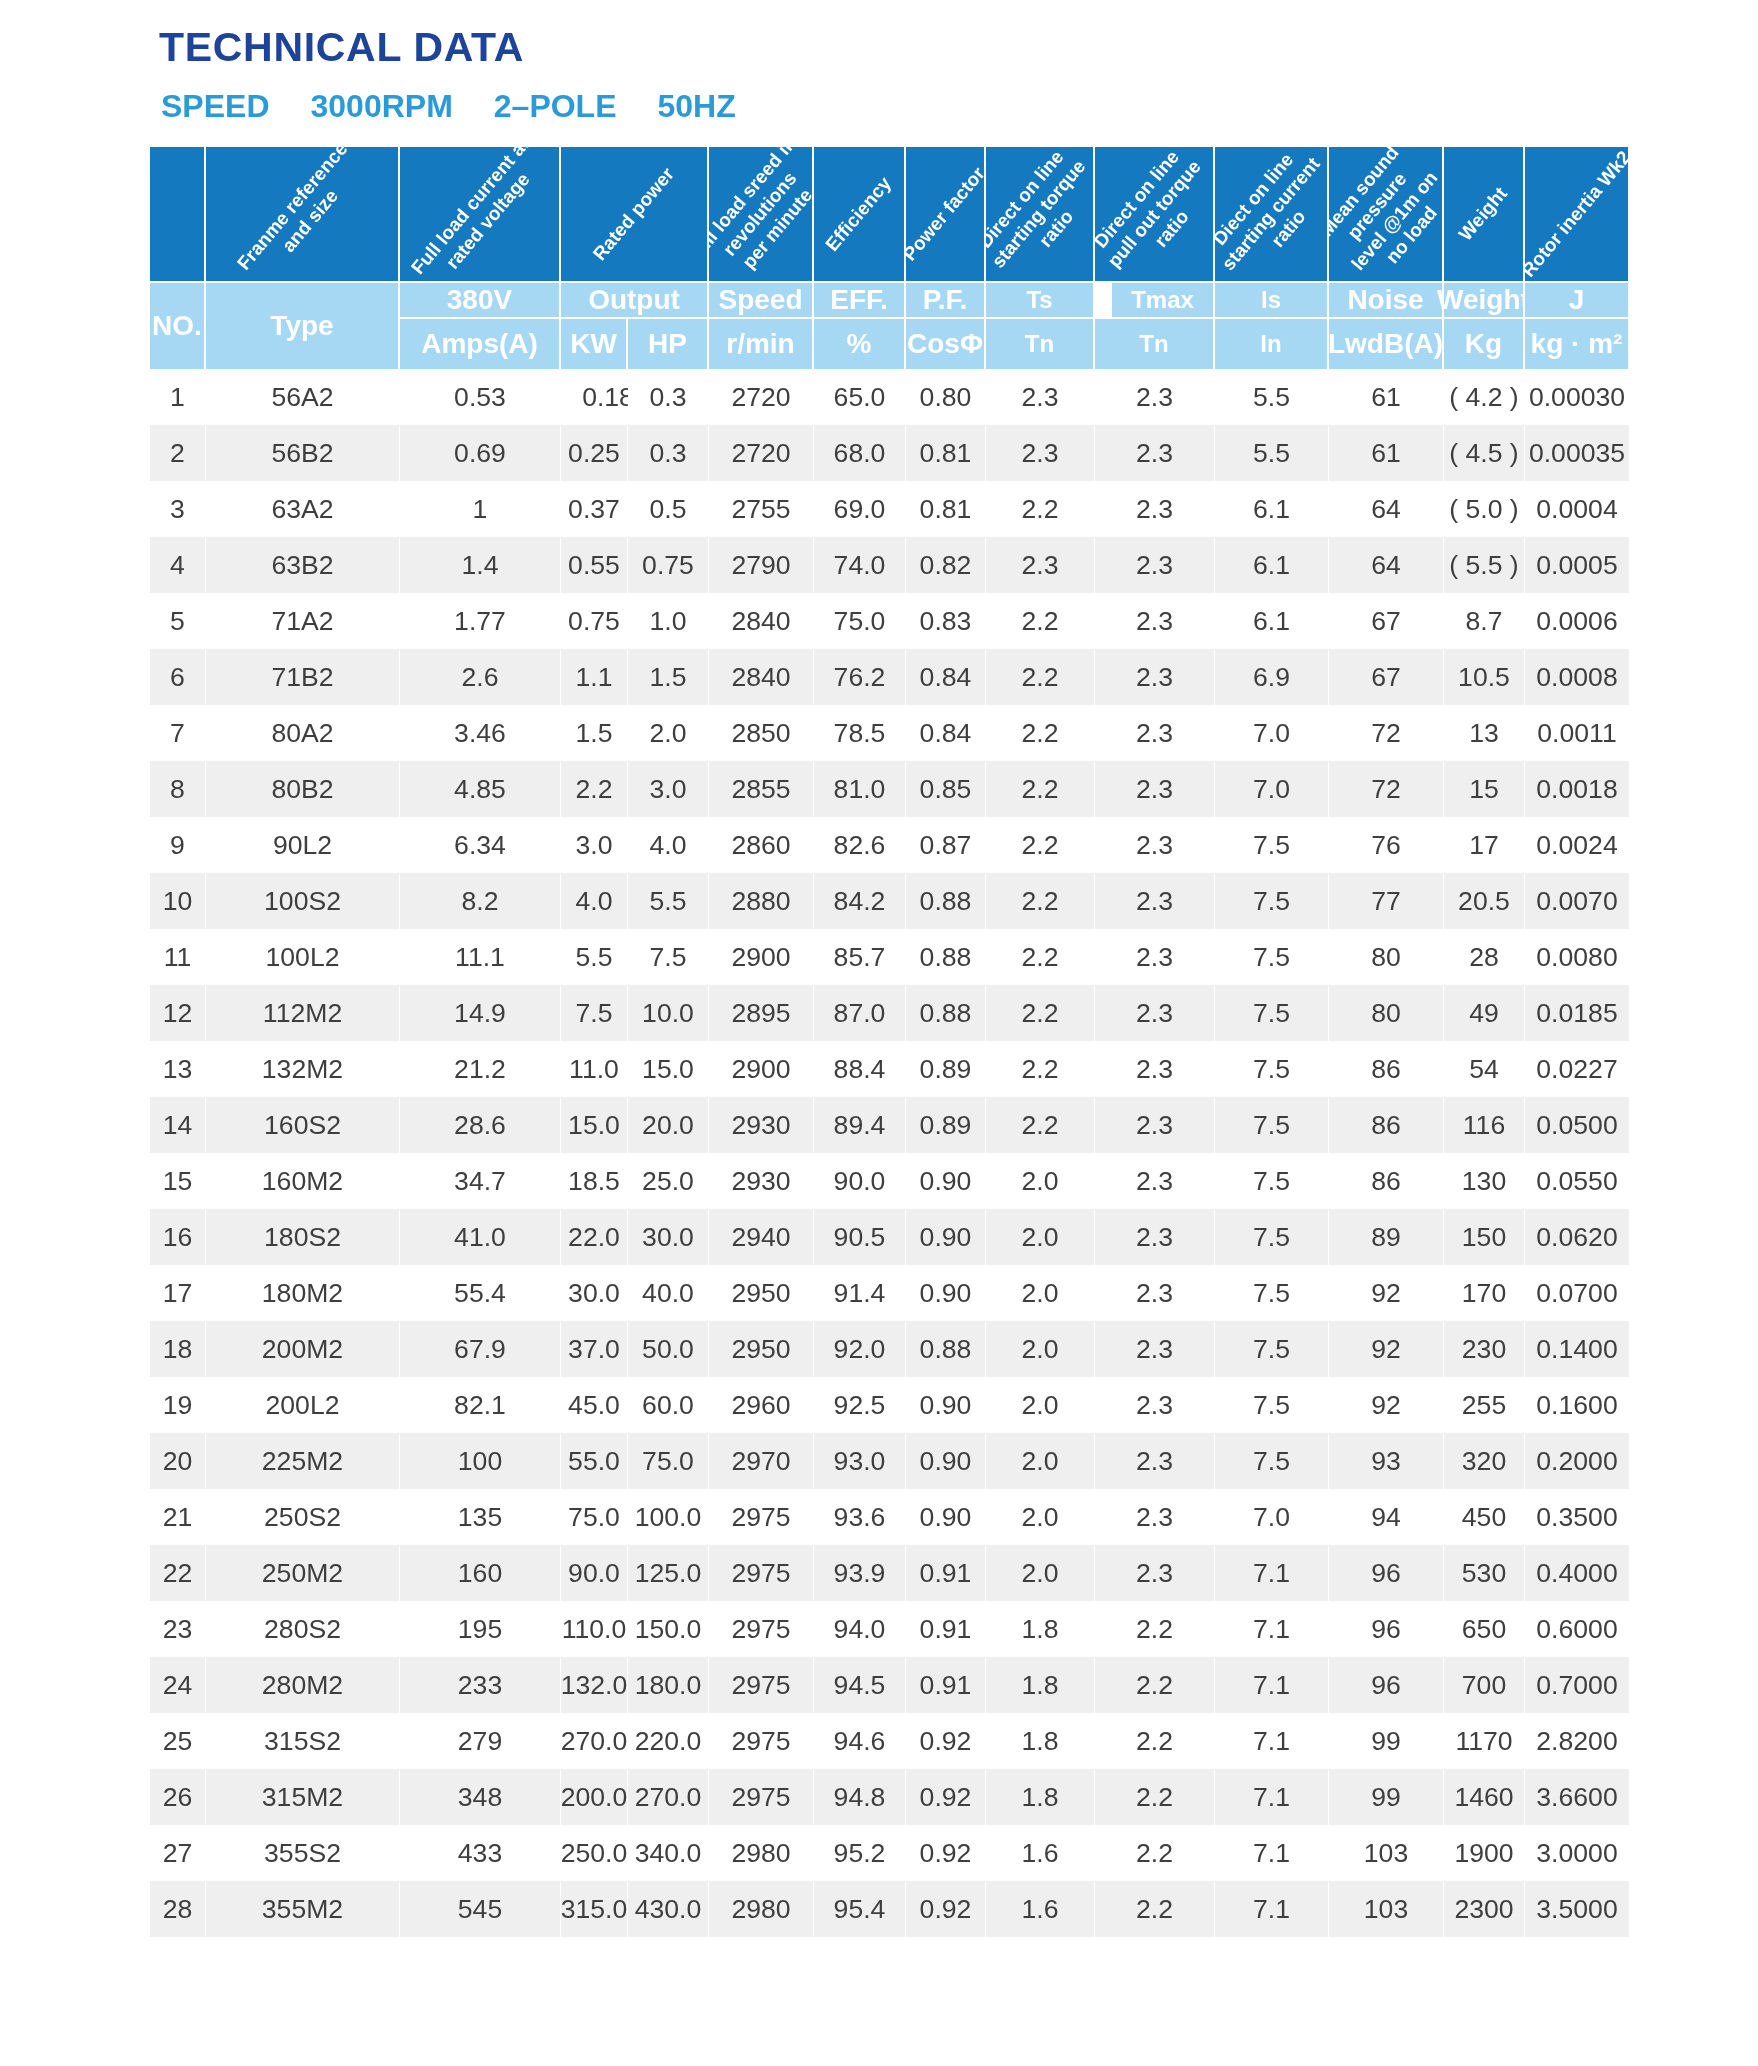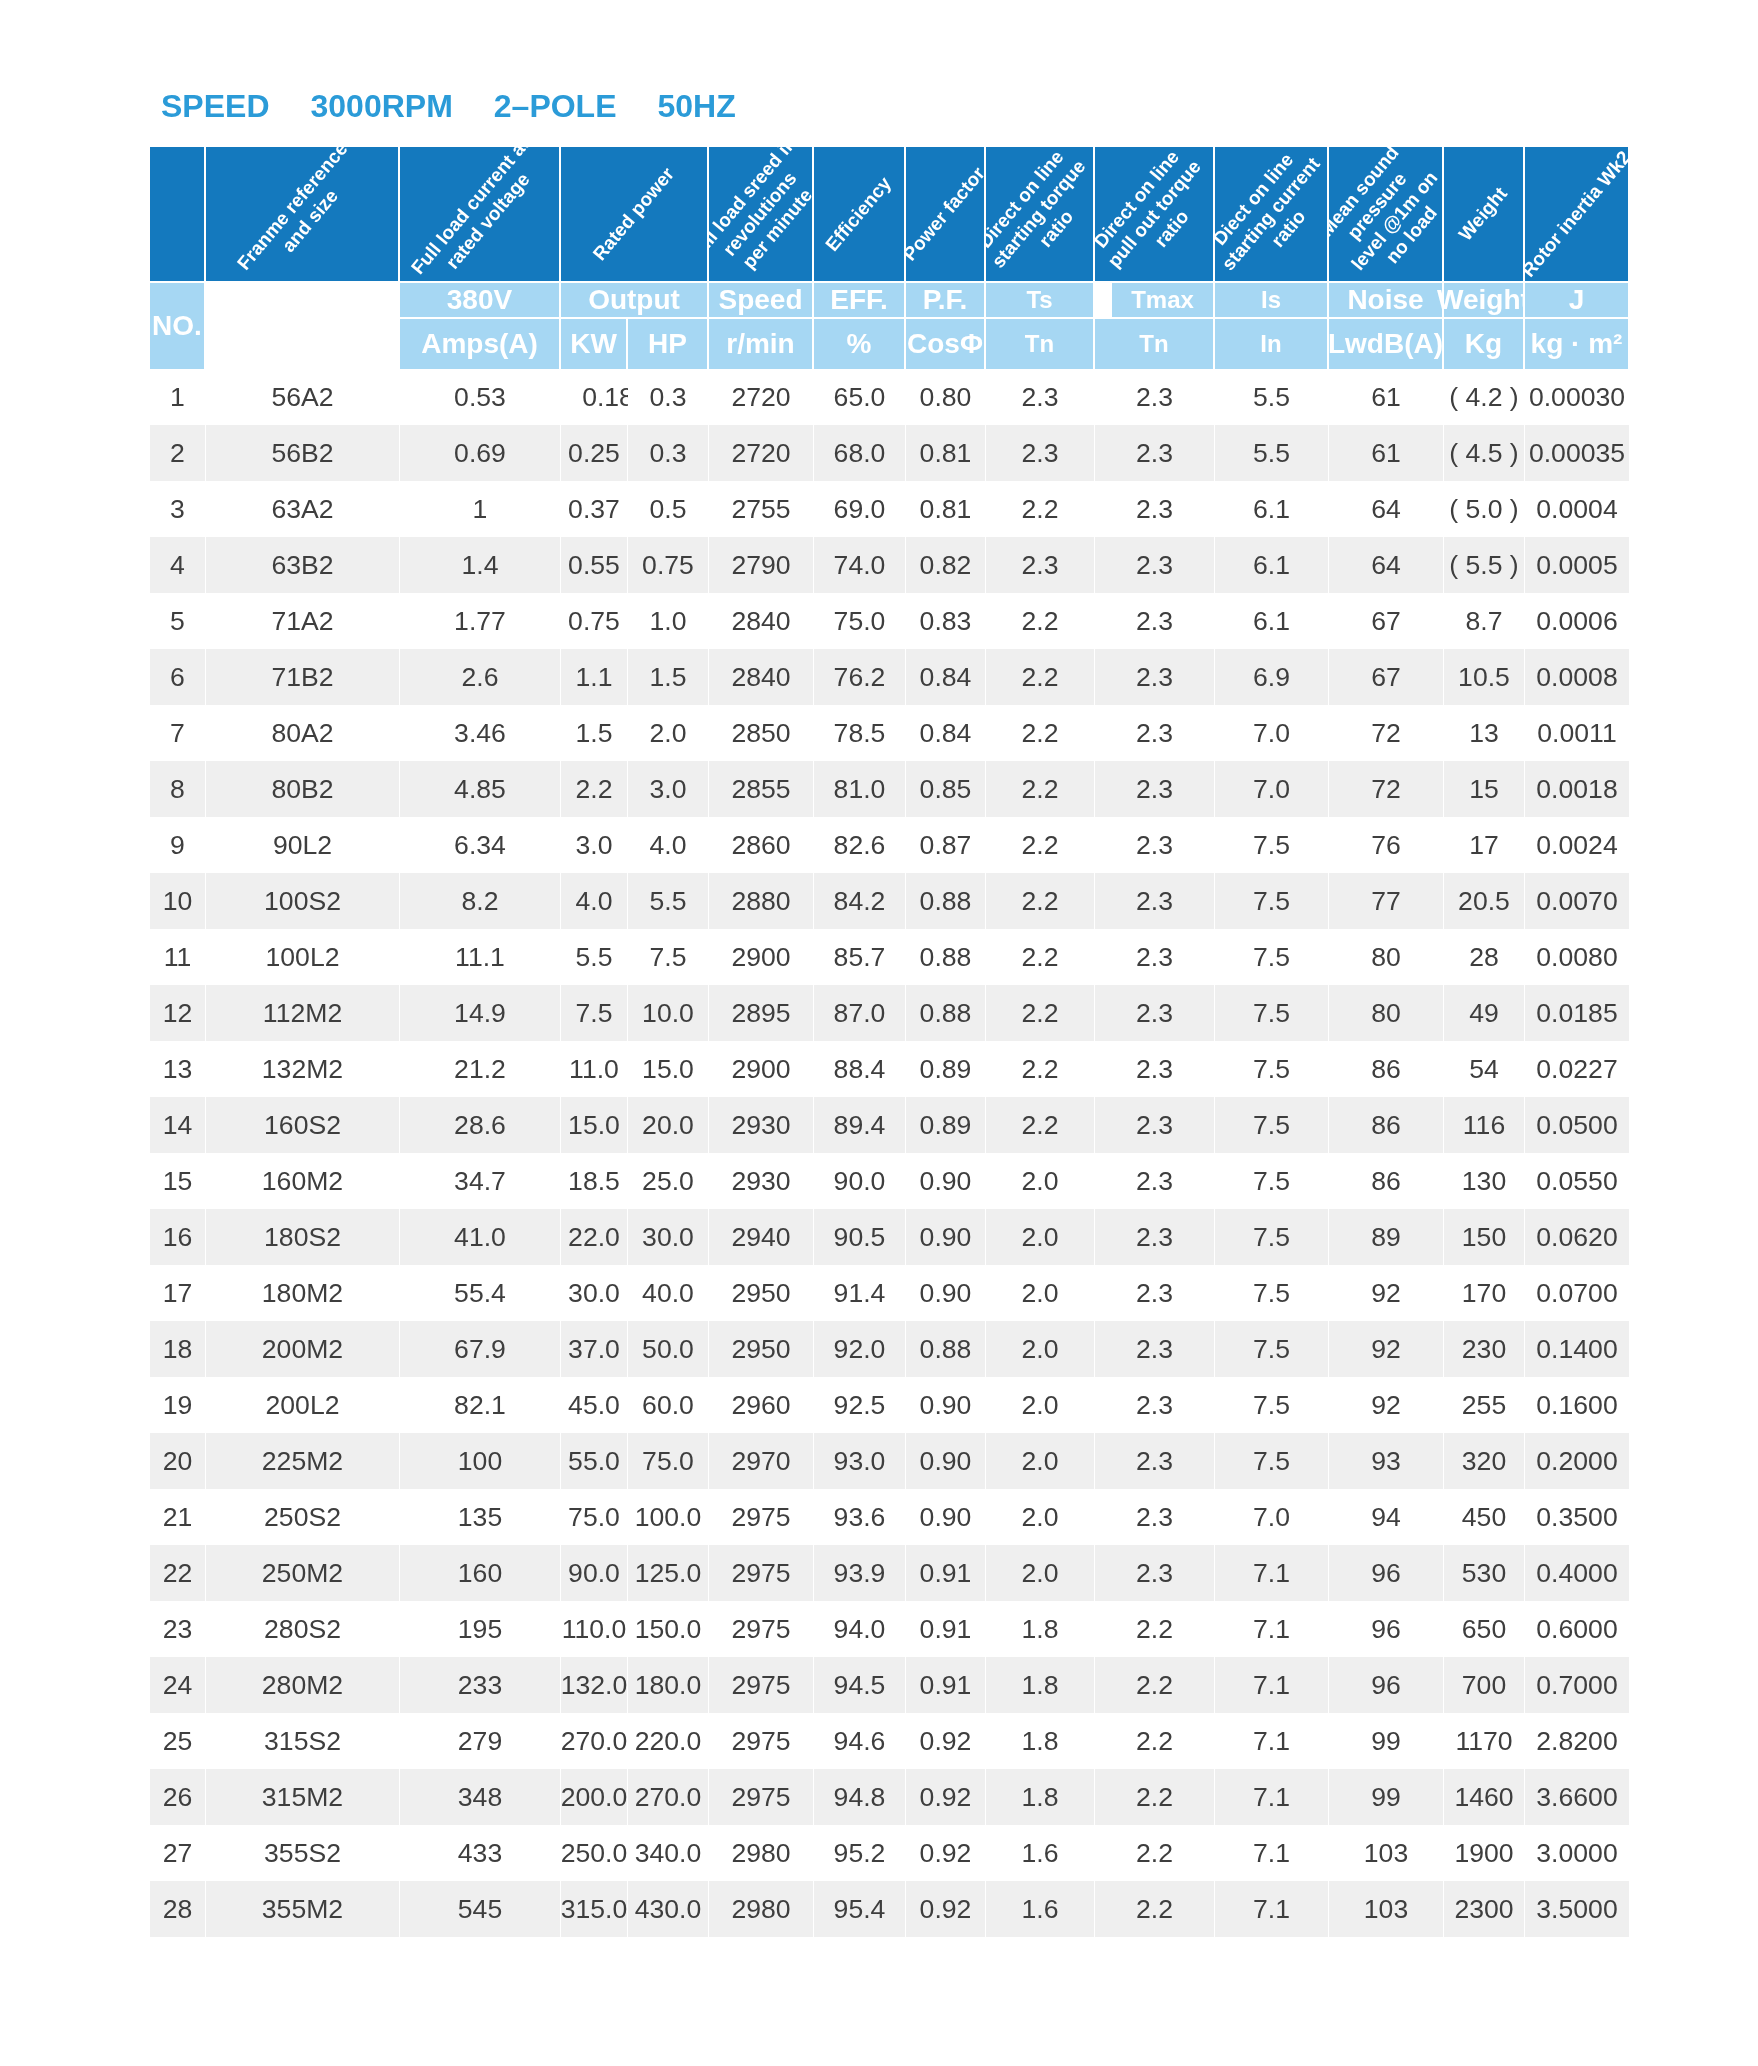--- a/index.html
+++ b/index.html
@@ -32,20 +32,21 @@
   .sub.merged{grid-row:2 / span 2;}
   .sub.sm{font-size:24px;}
   .dcell{font-size:26.6px;color:var(--c-text);border-right:1.4px solid #fff;white-space:nowrap;}
   .row-even{background:#fff;}
   .row-odd{background:var(--c-gray);}
 </style>
 </head>
 <body>
 
 <div class="page">
+  <div class="title">TECHNICAL DATA</div>
   <div class="subtitle">
     <span>SPEED</span>
     <span>3000RPM</span>
     <span>2–POLE</span>
     <span>50HZ</span>
   </div>
   <div class="tbl" style="grid-template-columns: 56px 194px 161px 67px 81px 105px 92px 80px 109px 120px 114px 115px 81px 105px;">
       <div class="cell dark" style="grid-area: 1 / 1 / auto / span 1;"></div>
       <div class="cell dark" style="grid-area: 1 / 2 / auto / span 1;">
         <div class="diag">
@@ -114,20 +115,21 @@
         <div class="diag">
           <div>Weight</div>
         </div>
       </div>
       <div class="cell dark" style="grid-area: 1 / 14 / auto / span 1;">
         <div class="diag">
           <div>Rotor inertia Wk2</div>
         </div>
       </div>
       <div class="cell sub merged" style="grid-area: 2 / 1 / span 2 / span 1;">NO.</div>
+      <div class="cell sub merged" style="grid-area: 2 / 2 / span 2 / span 1;">Type</div>
       <div class="cell sub top" style="grid-area: 2 / 3 / auto / span 1;">380V</div>
       <div class="cell sub top" style="grid-area: 2 / 4 / auto / span 2;">Output</div>
       <div class="cell sub top" style="grid-area: 2 / 6 / auto / span 1;">Speed</div>
       <div class="cell sub top" style="grid-area: 2 / 7 / auto / span 1;">EFF.</div>
       <div class="cell sub top" style="grid-area: 2 / 8 / auto / span 1;">P.F.</div>
       <div class="cell sub top sm" style="grid-area: 2 / 9 / auto / span 1;">Ts</div>
       <div class="cell sub top sm" style="grid-area: 2 / 10 / auto / span 1; margin-left: 17px;">Tmax</div>
       <div class="cell sub top sm" style="grid-area: 2 / 11 / auto / span 1;">Is</div>
       <div class="cell sub top" style="grid-area: 2 / 12 / auto / span 1;">Noise</div>
       <div class="cell sub top" style="grid-area: 2 / 13 / auto / span 1;">Weight</div>

